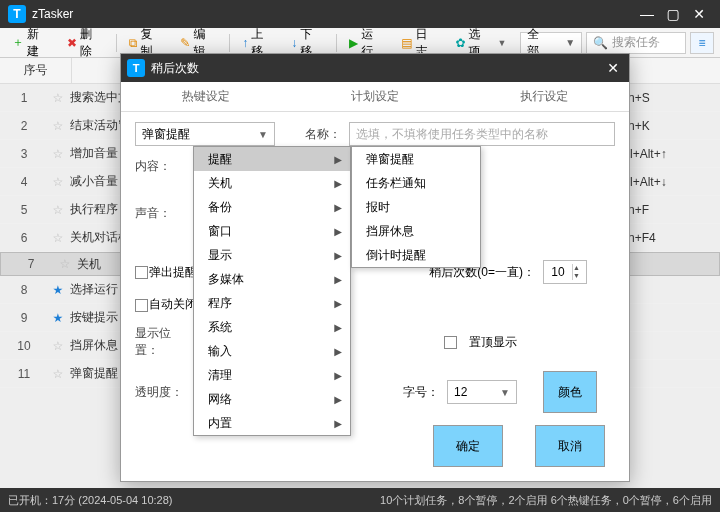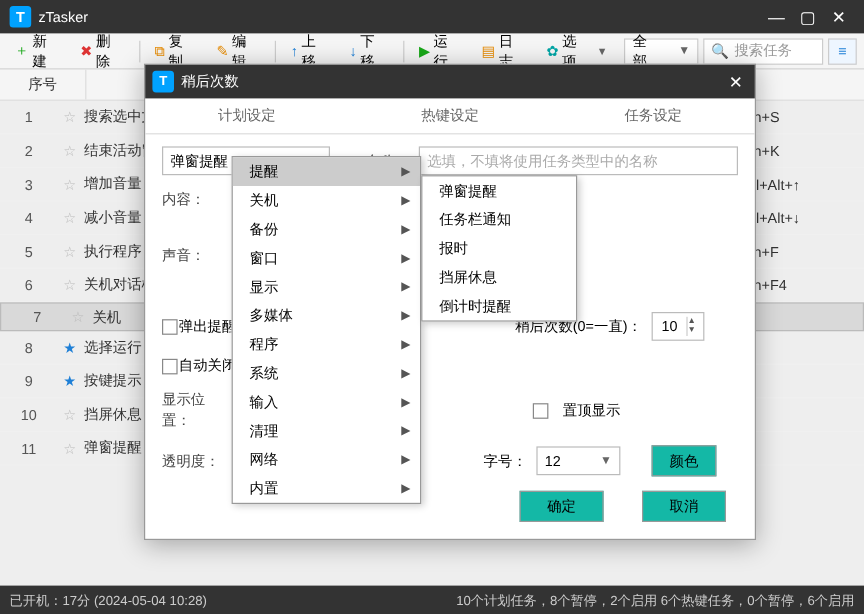--- a/index.html
+++ b/index.html
@@ -38,29 +38,29 @@
   .dlg-title .close{margin-left:auto;cursor:pointer;font-size:14px;padding:0 4px;}
   .tabs{height:30px;display:flex;border-bottom:1px solid #ddd;}
   .tab{flex:1;display:flex;align-items:center;justify-content:center;color:#666;cursor:pointer;}
   .tab.active{color:#1e7fd6;border-bottom:2px solid #1e7fd6;font-weight:500;}
   .form{padding:10px 14px 14px 14px;position:relative;}
   .form-row{display:flex;align-items:center;margin-bottom:12px;gap:8px;}
   .lbl{width:56px;color:#444;text-align:left;}
   .sel{border:1px solid #bbb;height:24px;padding:0 6px;display:flex;align-items:center;background:#fff;cursor:pointer;position:relative;}
   .sel .arr{margin-left:auto;font-size:10px;color:#666;}
   .txt{border:1px solid #bbb;height:24px;padding:0 6px;background:#fff;color:#aaa;display:flex;align-items:center;}
-  .btn{height:26px;padding:0 22px;border:1px solid #999;background:#14b8a6;display:flex;align-items:center;cursor:pointer;}
+  .btn{height:42px;padding:0 22px;border:1px solid #999;background:#7dd3fc;display:flex;align-items:center;cursor:pointer;}
   .btnrow{display:flex;justify-content:flex-end;gap:32px;margin-top:8px;padding-right:10px;}
   .chk{width:13px;height:13px;border:1px solid #888;display:inline-block;margin-right:4px;vertical-align:middle;}
   
   .menu{position:absolute;background:#fff;border:1px solid #999;box-shadow:2px 2px 6px rgba(0,0,0,.2);}
   .menu .mi{height:24px;padding:0 28px 0 14px;display:flex;align-items:center;cursor:pointer;position:relative;white-space:nowrap;}
   .menu .mi .sub{position:absolute;right:8px;font-size:10px;color:#555;}
   .menu .mi.hov{background:#ccc;}
-  .menu1{left:72px;top:18px;width:158px;}
+  .menu1{left:72px;top:34px;width:158px;}
   .menu2{left:230px;top:34px;width:130px;}
   .spin{border:1px solid #bbb;height:24px;width:44px;display:flex;align-items:center;background:#fff;}
   .spin span{flex:1;text-align:center;}
   .spin .ar{width:14px;display:flex;flex-direction:column;font-size:7px;line-height:8px;color:#555;border-left:1px solid #ccc;}
 </style>
 </head>
 <body>
 
 <div class="titlebar">
   <div class="logo">T</div>
@@ -200,23 +200,23 @@
     </div>
   </div>
 
 <div class="dialog">
   <div class="dlg-title">
     <div class="logo">T</div>
     <div>稍后次数</div>
     <div class="close">✕</div>
   </div>
   <div class="tabs">
+    <div class="tab">热键设定</div>
     <div class="tab">计划设定</div>
-    <div class="tab">热键设定</div>
-    <div class="tab">任务设定</div>
+    <div class="tab">执行设定</div>
   </div>
   <div class="form">
     <div class="form-row">
       <div class="sel" style="width:140px">
           <span>弹窗提醒</span>
           <span class="arr">▼</span>
         </div>
       <div style="width:14px"></div>
       <div class="lbl" style="width:36px">名称：</div>
       <div class="txt" style="flex:1">选填，不填将使用任务类型中的名称</div>

